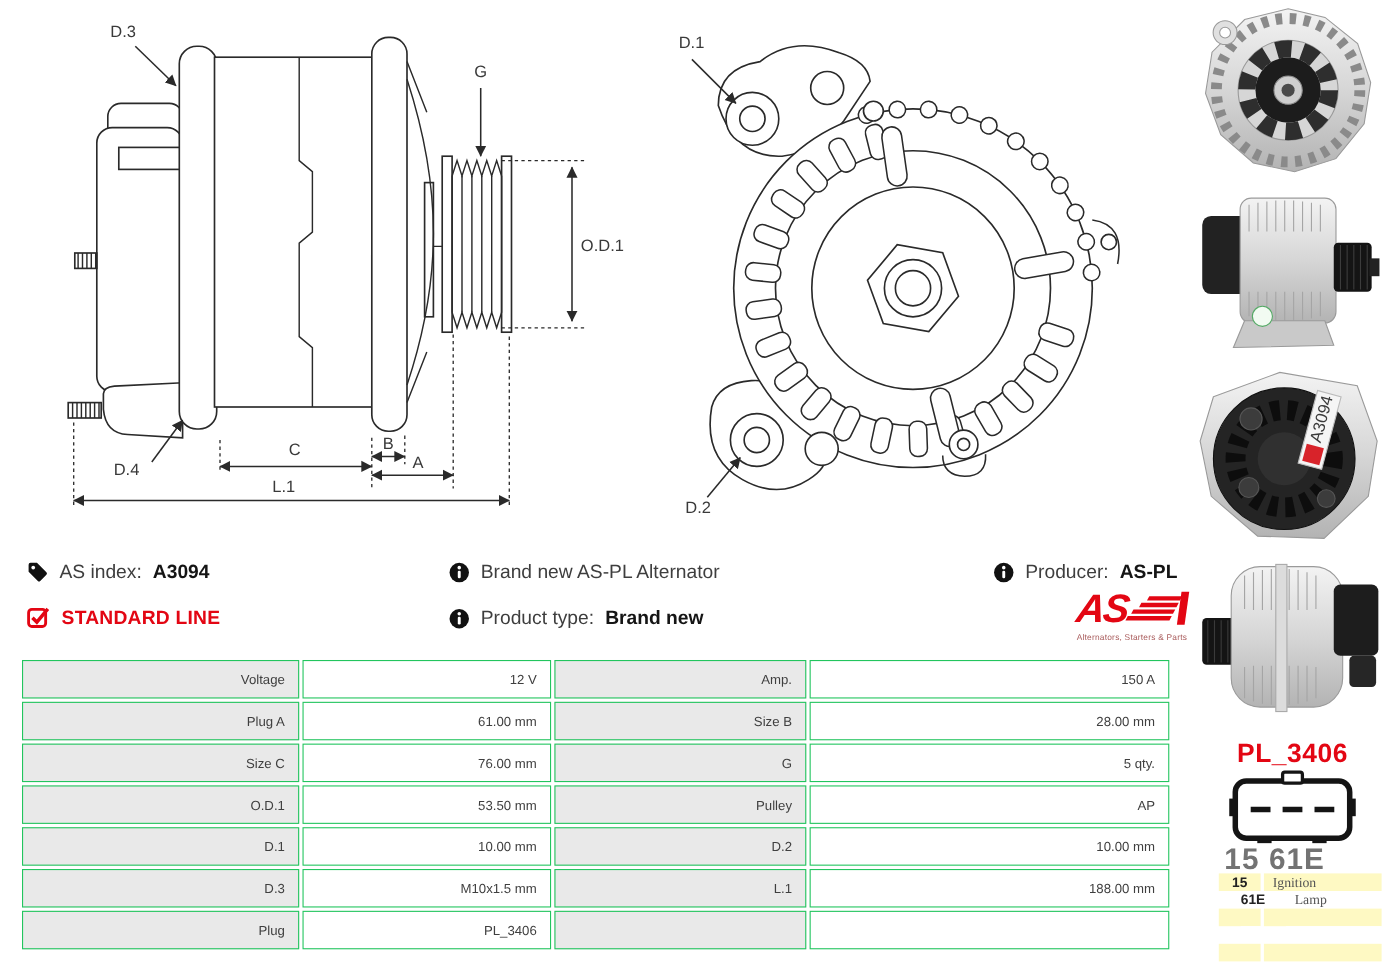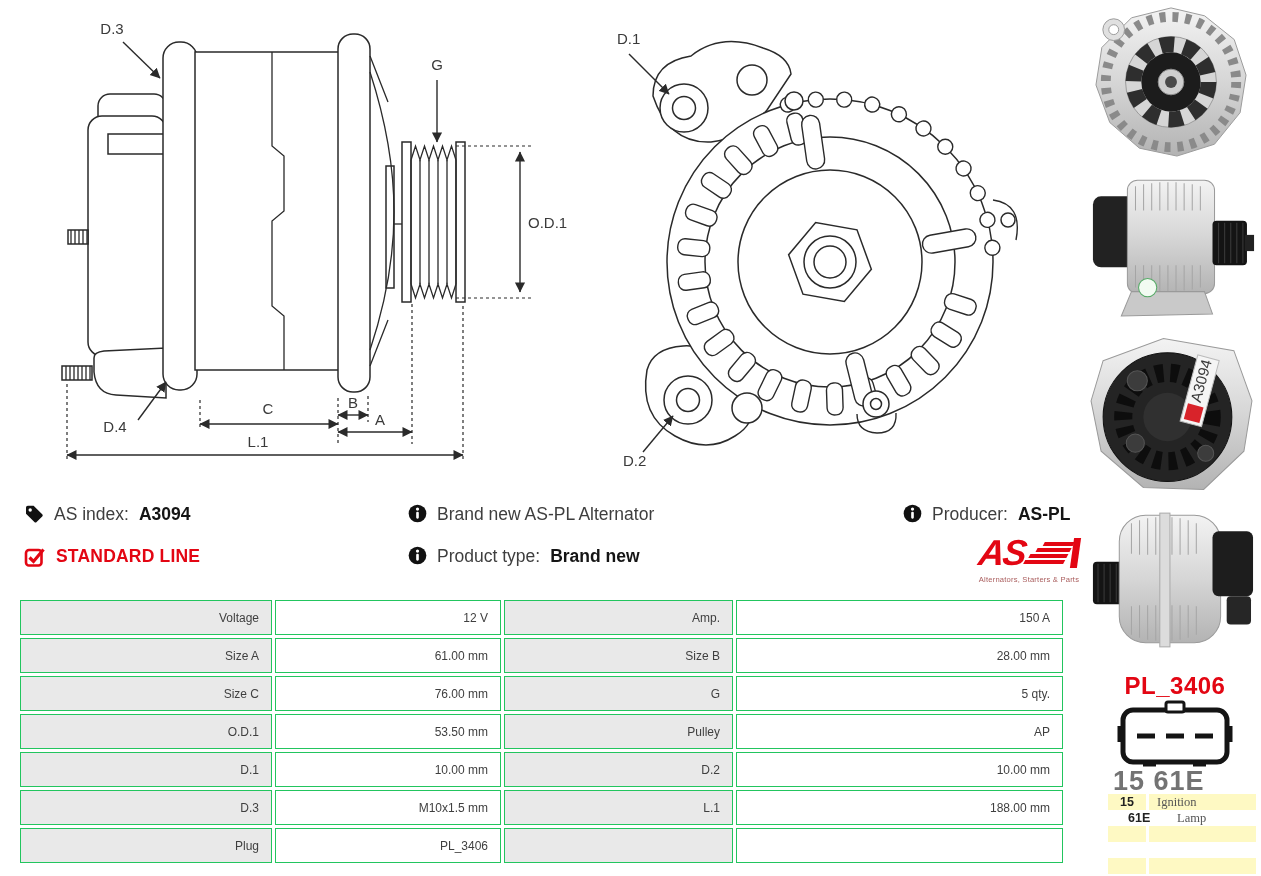--- a/index.html
+++ b/index.html
@@ -2,21 +2,21 @@
 <html><head>
 <meta charset="utf-8">
 <style>
   html,body{margin:0;padding:0;background:#fff;}
   .page{position:relative;width:1261px;height:876px;background:#fff;overflow:hidden;
         font-family:"Liberation Sans",sans-serif;color:#3c3c3c;padding-left:16px;}
   svg text{font-family:"Liberation Sans",sans-serif;font-size:15px;fill:#3a3a3a;}
   .abs{position:absolute;}
 
   
-  .info-item{position:absolute;display:flex;align-items:flex-start;gap:10px;font-size:17.5px;color:#3e3e3e;height:26px;}
+  .info-item{position:absolute;display:flex;align-items:flex-end;gap:10px;font-size:17.5px;color:#3e3e3e;height:26px;}
   .info-item .b{font-weight:bold;color:#151515;}
   .red-line{color:#e30613;font-weight:bold;letter-spacing:0.2px;}
 
   
   .as-logo{position:absolute;left:968px;top:533px;width:122px;text-align:center;}
   .as-mark{display:flex;align-items:center;justify-content:center;height:40px;}
   .as-text{font-style:italic;font-weight:bold;font-size:36px;line-height:36px;color:#e30613;
            transform:skewX(-8deg);letter-spacing:-2px;}
   .as-stripes{display:flex;flex-direction:column;gap:2.5px;margin-left:3px;transform:skewX(-28deg);}
   .as-stripes i{display:block;height:3.6px;background:#e30613;}
@@ -318,21 +318,21 @@
     </div>
     <div class="as-caption">Alternators, Starters &amp; Parts</div>
   </div>
 
   <div class="spec-table">
     <div class="cell lab">Voltage</div>
     <div class="cell val">12 V</div>
     <div class="cell lab">Amp.</div>
     <div class="cell val">150 A</div>
 
-    <div class="cell lab">Size A</div>
+    <div class="cell lab">Plug A</div>
     <div class="cell val">61.00 mm</div>
     <div class="cell lab">Size B</div>
     <div class="cell val">28.00 mm</div>
 
     <div class="cell lab">Size C</div>
     <div class="cell val">76.00 mm</div>
     <div class="cell lab">G</div>
     <div class="cell val">5 qty.</div>
 
     <div class="cell lab">O.D.1</div>

